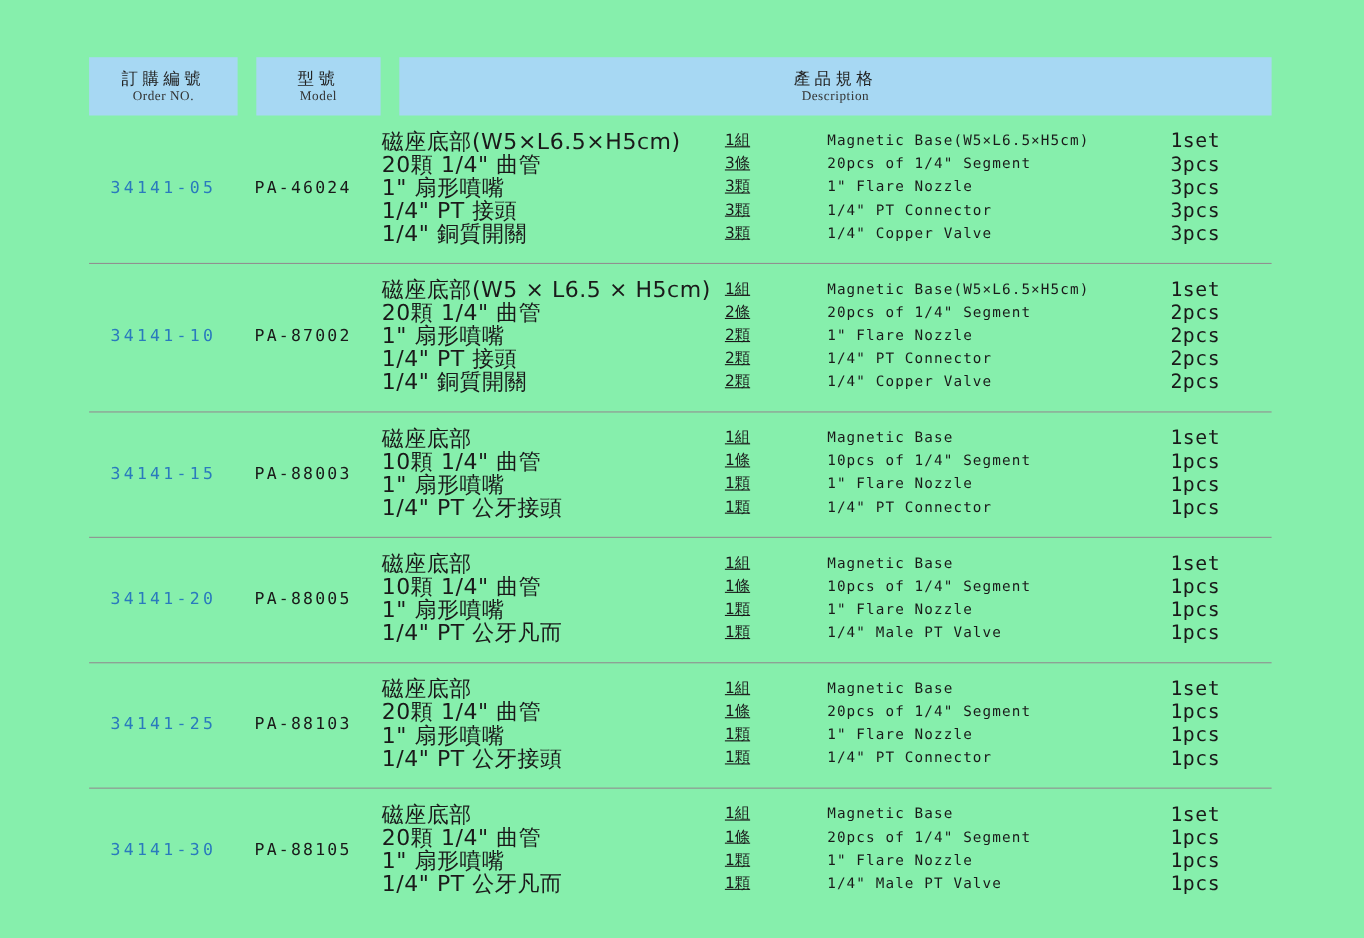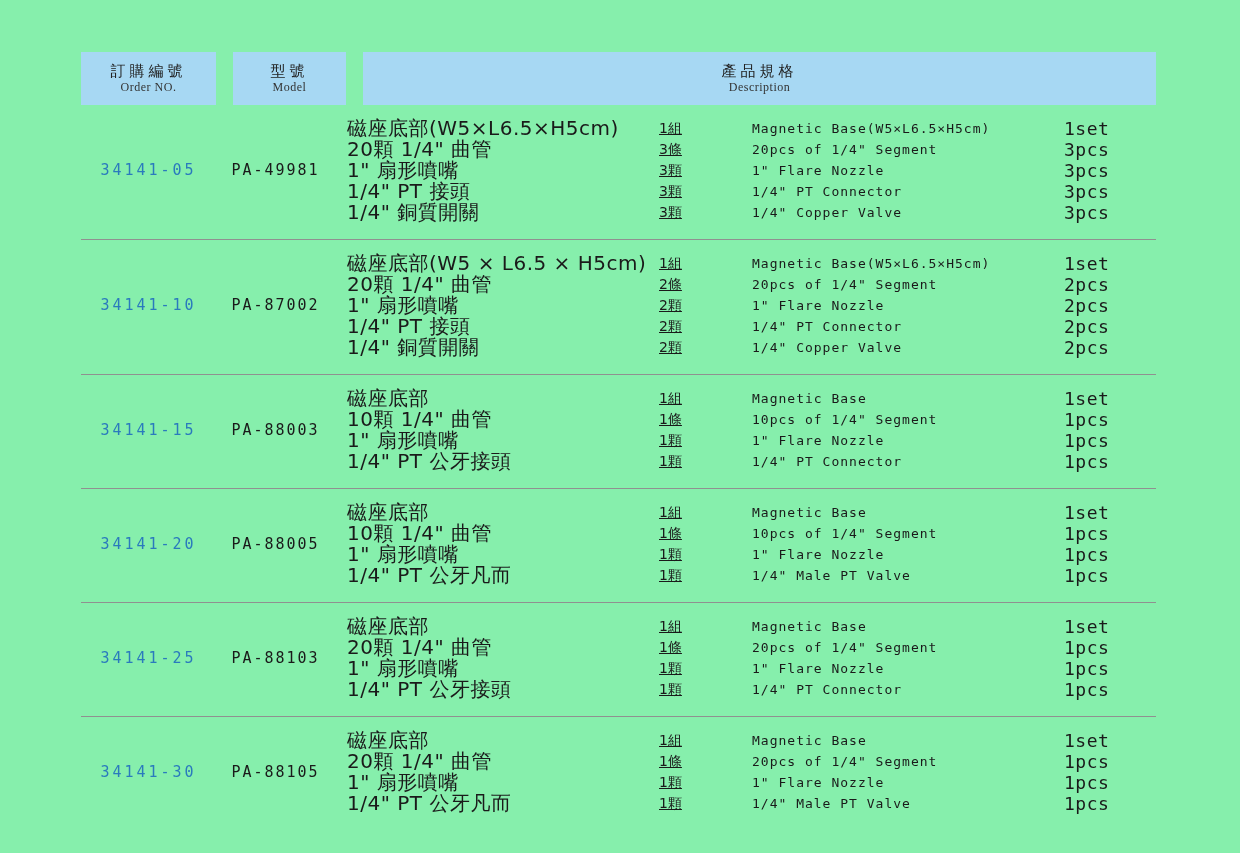--- a/index.html
+++ b/index.html
@@ -130,21 +130,21 @@
       </div>
       <div class="th th-desc">
         <div class="th-zh">產品規格</div>
         <div class="th-en">Description</div>
       </div>
     </div>
 
     <div class="tbody" id="tbody">
         <div class="trow with-divider">
           <div class="col-order">34141-05</div>
-          <div class="col-model">PA-49981</div>
+          <div class="col-model">PA-46024</div>
           <div class="col-desc">
             <div class="item-line">
               <div class="item-zh">磁座底部(W5×L6.5×H5cm)</div>
               <div class="item-zh-qty">1組</div>
               <div class="item-en">Magnetic Base(W5×L6.5×H5cm)</div>
               <div class="item-en-qty">1set</div>
             </div>
             <div class="item-line">
               <div class="item-zh">20顆 1/4" 曲管</div>
               <div class="item-zh-qty">3條</div>

